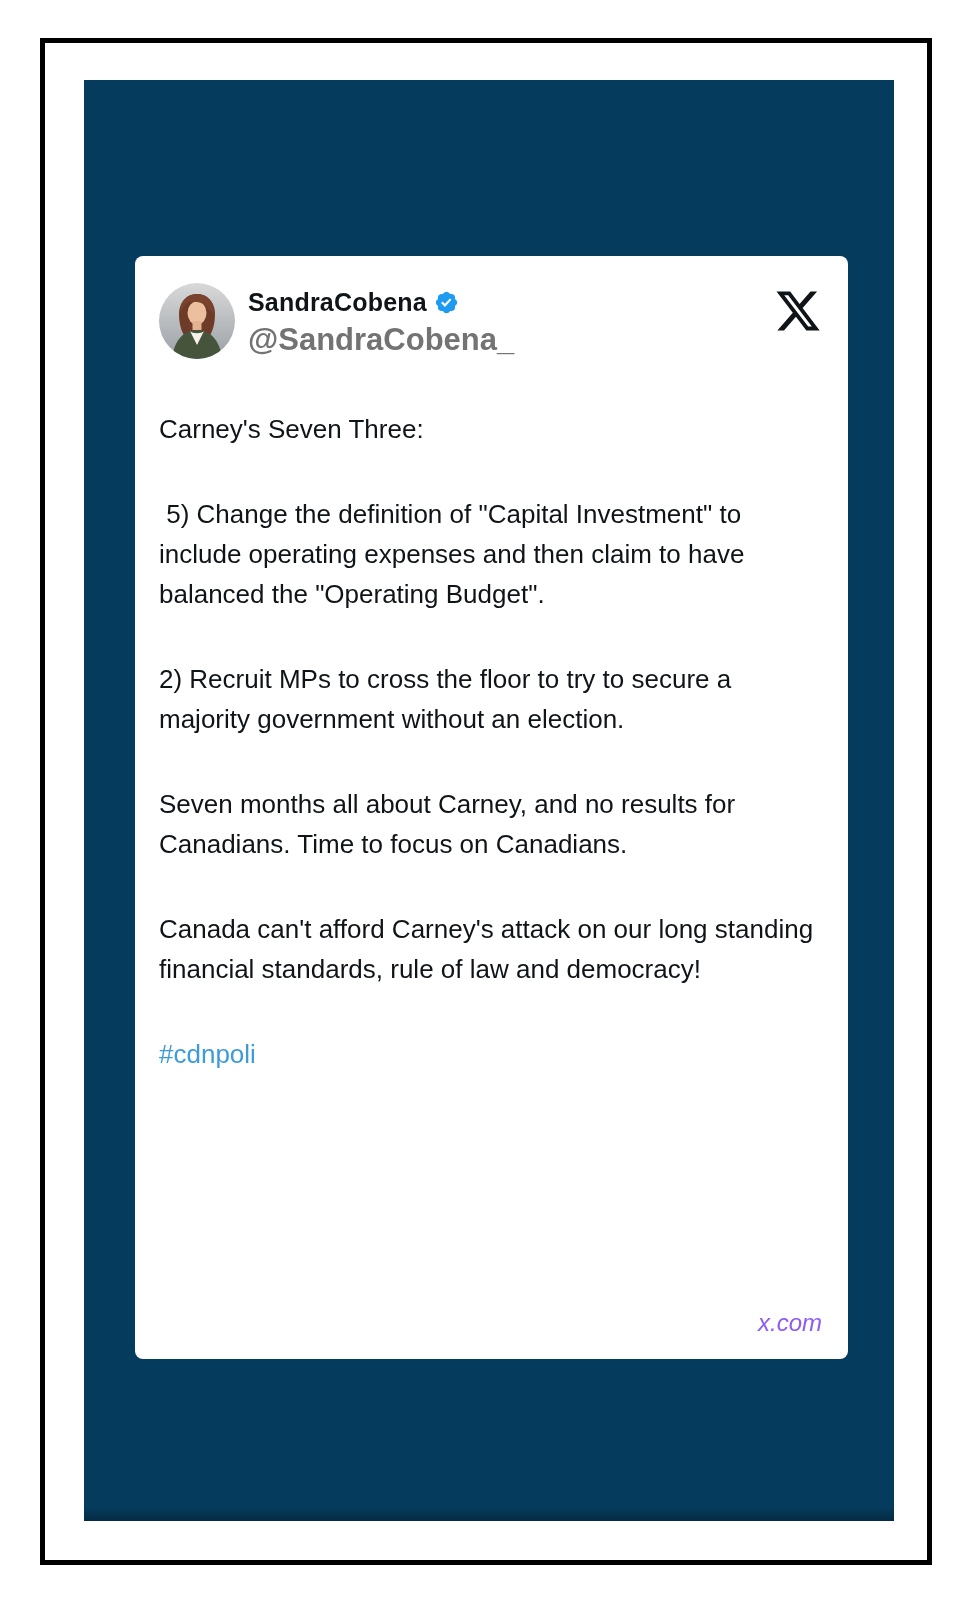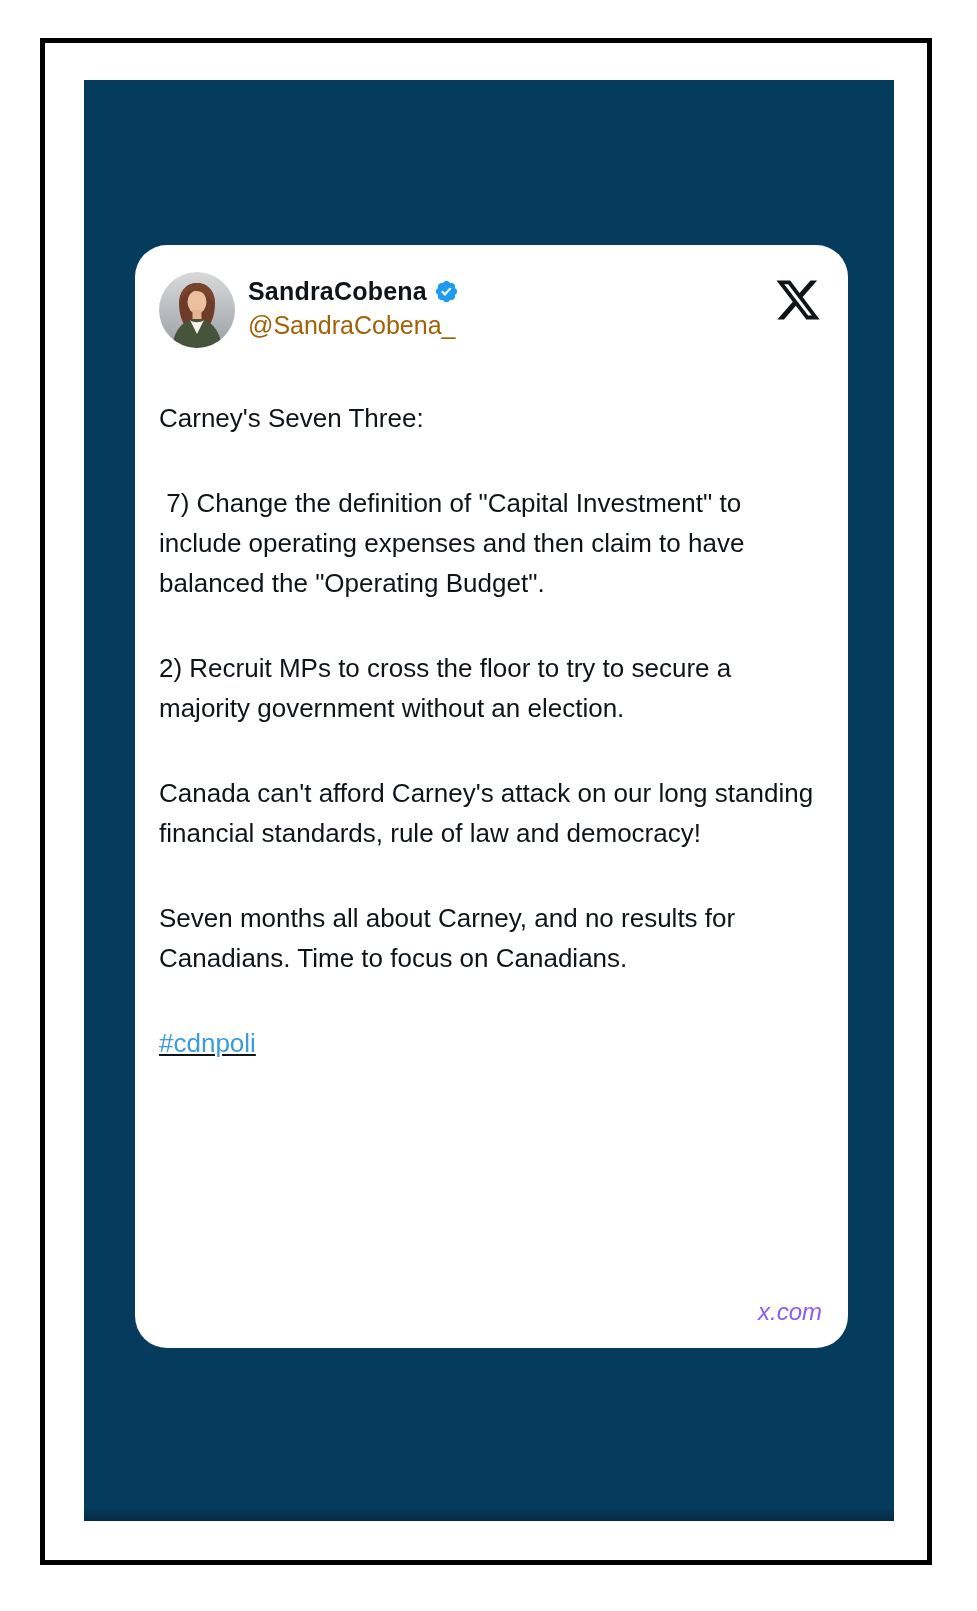--- a/index.html
+++ b/index.html
@@ -20,52 +20,52 @@
   .backdrop {
     position: absolute; left: 39px; top: 37px;
     width: 810px; height: 1441px;
     background: #053C5E;
   }
   .backdrop::after {
     content: ""; position: absolute; left: 0; right: 0; bottom: 0; height: 14px;
     background: linear-gradient(to bottom, rgba(0,0,0,0), rgba(0,0,0,0.30));
   }
   .card {
-    position: absolute; left: 51px; top: 165px;
+    position: absolute; left: 51px; top: 176px;
     width: 713px; height: 1103px;
     background: #ffffff;
-    border-radius: 32px;
+    border-radius: 8px;
     box-sizing: border-box;
     padding: 27px 24px 0 24px;
     overflow: hidden;
   }
   .card-header {
     position: relative;
     display: flex; align-items: flex-start;
     height: 76px;
   }
   .avatar {
     width: 76px; height: 76px; border-radius: 50%;
     overflow: hidden; flex: 0 0 auto;
   }
   .avatar svg { display: block; width: 76px; height: 76px; }
   .author-block { margin-left: 13px; padding-top: 5px; }
   .author-name-row { display: flex; align-items: center; gap: 7px; }
   .author-name { font-weight: bold; font-size: 25px; color: #0f1419; letter-spacing: 0.2px; }
   .verified svg { width: 25px; height: 25px; display: block; }
-  .author-handle { font-size: 25px; color: #a16207; margin-top: 5px; }
+  .author-handle { font-size: 31px; color: #737373; margin-top: 5px; font-weight: bold; }
   .x-logo { position: absolute; right: 2px; top: 4px; }
   .x-logo svg { width: 48px; height: 48px; display: block; }
   .tweet-body {
     margin-top: 50px;
     font-size: 26px; line-height: 40px;
     color: #0f1419;
   }
   .tweet-body p { margin: 0 0 45px 0; white-space: pre-wrap; }
-  .hashtag-line { margin: 0; text-decoration: underline; }
+  .hashtag-line { margin: 0; }
   .hashtag { color: #3b9bdb; text-decoration: none; cursor: pointer; }
   .attribution {
     position: absolute; right: 26px; bottom: 22px;
     font-size: 24px; color: #8b5cf6;
     cursor: pointer;
     font-style: italic;
   }
 </style>
 </head>
 <body>
@@ -105,24 +105,24 @@
         </div>
         <div class="x-logo">
           <svg viewBox="0 0 24 24" xmlns="http://www.w3.org/2000/svg">
             <path fill="#0f1419" d="M18.244 2.25h3.308l-7.227 8.26 8.502 11.24H16.17l-5.214-6.817L4.99 21.75H1.68l7.73-8.835L1.254 2.25H8.08l4.713 6.231ZM17.083 19.77h1.833L7.084 4.126H5.117Z"></path>
           </svg>
         </div>
       </div>
 
       <div class="tweet-body">
         <p>Carney's Seven Three:</p>
-        <p> 7) Change the definition of "Capital Investment" to include operating expenses and then claim to have balanced the "Operating Budget".</p>
+        <p> 5) Change the definition of "Capital Investment" to include operating expenses and then claim to have balanced the "Operating Budget".</p>
         <p>2) Recruit MPs to cross the floor to try to secure a majority government without an election.</p>
+        <p>Seven months all about Carney, and no results for Canadians. Time to focus on Canadians.</p>
         <p>Canada can't afford Carney's attack on our long standing financial standards, rule of law and democracy!</p>
-        <p>Seven months all about Carney, and no results for Canadians. Time to focus on Canadians.</p>
         <p class="hashtag-line"><a class="hashtag">#cdnpoli</a></p>
       </div>
 
       <div class="attribution">x.com</div>
 
     </div>
   </div>
 </div>
 
 </body></html>

